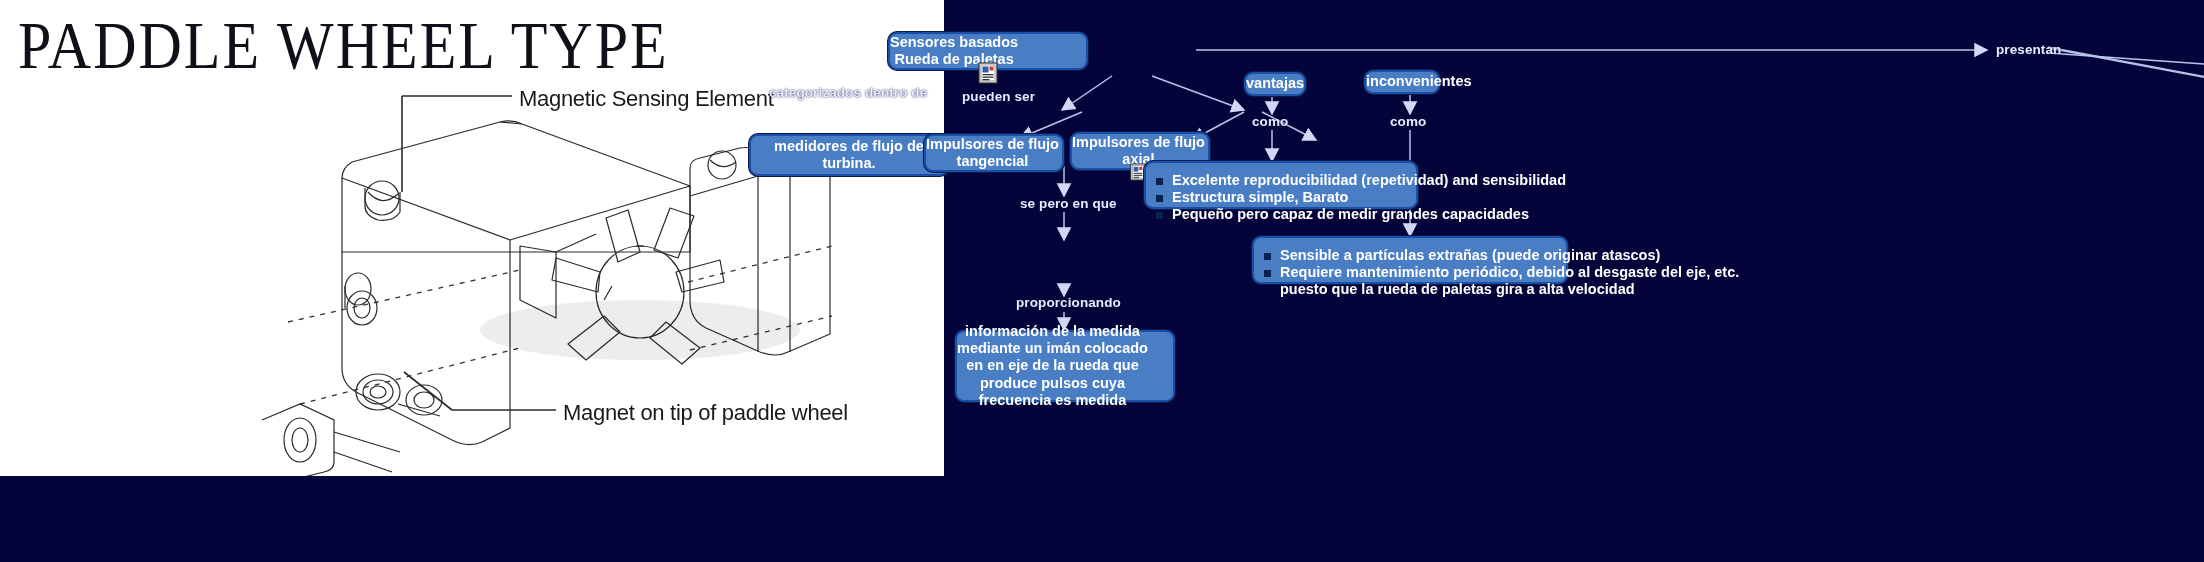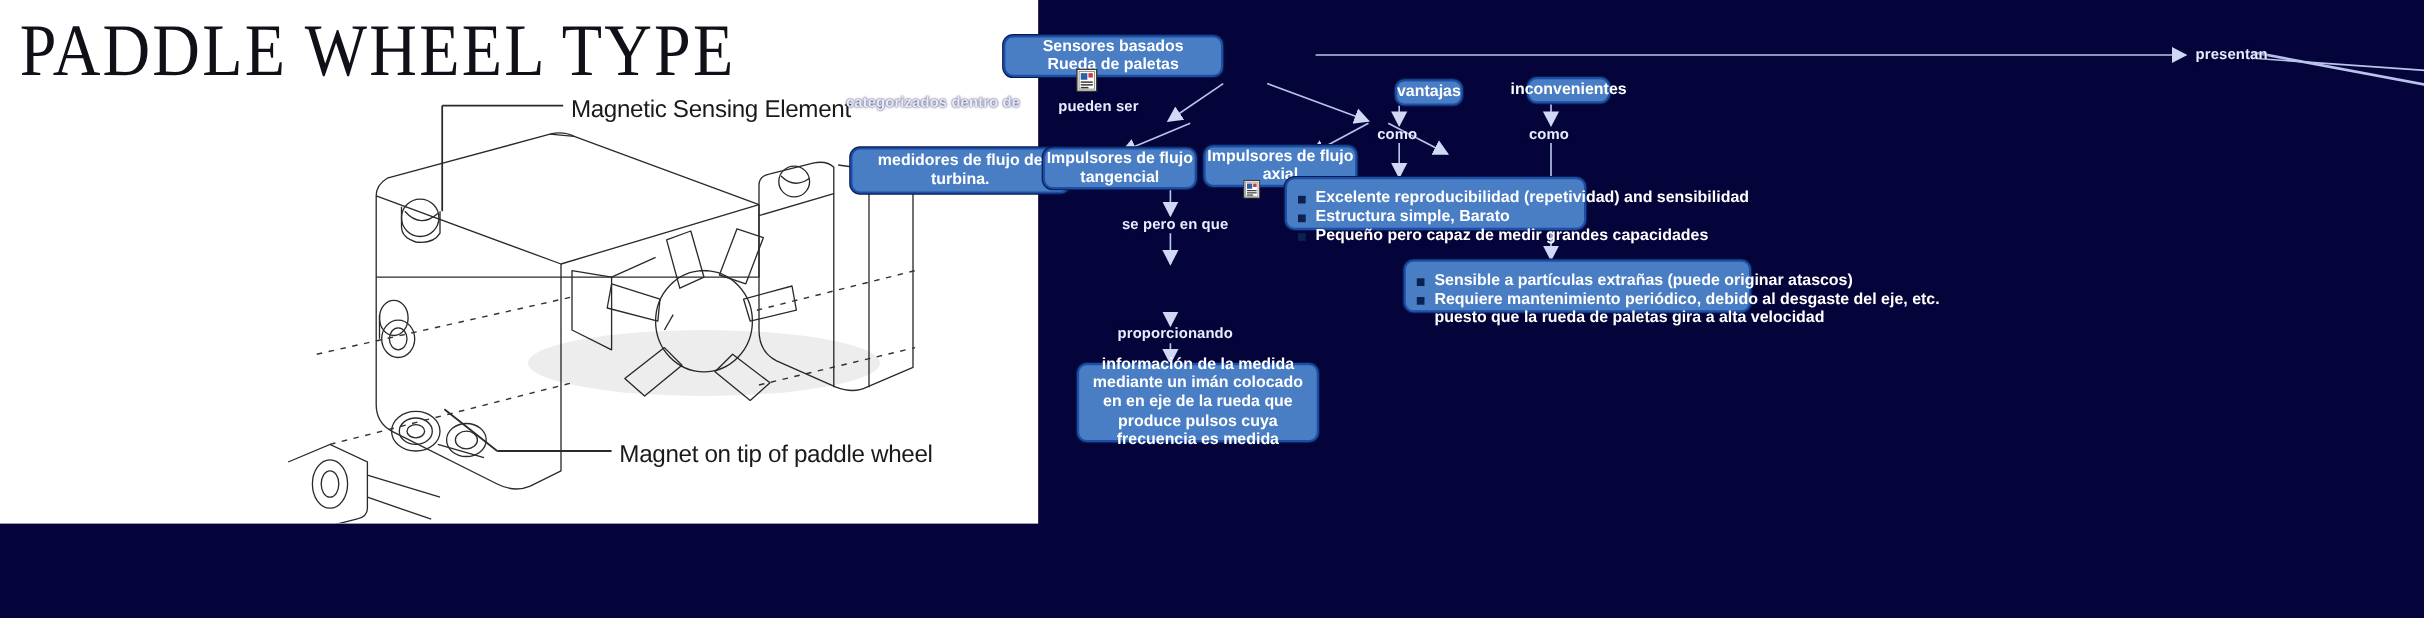--- a/index.html
+++ b/index.html
@@ -18,22 +18,22 @@
   #svg-drawing{position:absolute;left:0;top:0;width:944px;height:476px;}
 
   
   #map{position:absolute;left:944px;top:0;width:1260px;height:562px;background:#05043a;}
   #map-svg{position:absolute;left:0;top:0;width:1260px;height:562px;}
 
   .node{position:absolute;box-sizing:border-box;
     background:#4a7ec4;border:2px solid #1b4ea8;border-radius:9px;
     color:#ffffff;font-weight:bold;text-align:center;
     font-family:"Liberation Sans",sans-serif;
-    display:flex;align-items:center;justify-content:center;
-    box-shadow:0 0 0 1px #0a1a4a;line-height:1.18;margin-left:24px;}
+    display:flex;align-items:center;
+    box-shadow:0 0 0 1px #0a1a4a;line-height:1.18;}
   .node.small{font-size:14.5px;}
   .node.listbox{display:block;text-align:left;padding:9px 12px 9px 10px;font-size:14.5px;}
   .node.listbox ul{margin:0;padding:0;list-style:none;}
   .node.listbox li{position:relative;padding-left:16px;white-space:nowrap;}
   .node.listbox li .bullet{position:absolute;left:0;top:6px;width:7px;height:7px;
     background:#0b2250;display:block;}
   .node.listbox li .cont{padding-left:0;}
 
   .edge-label{position:absolute;color:#e8ecff;font-family:"Liberation Sans",sans-serif;
     font-size:13.5px;font-weight:bold;white-space:nowrap;letter-spacing:0.1px;

